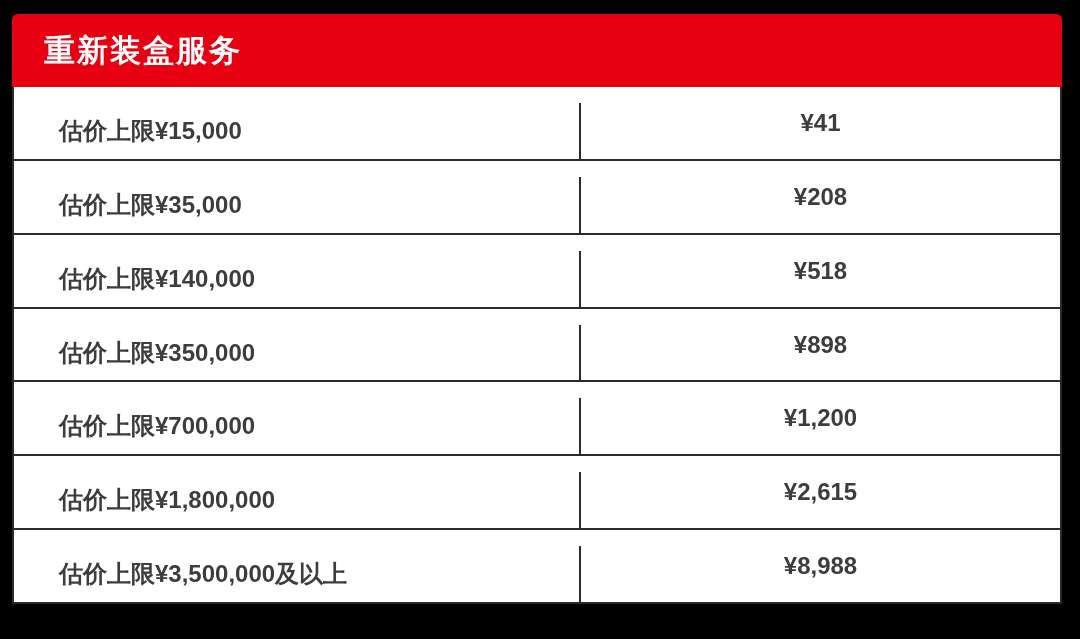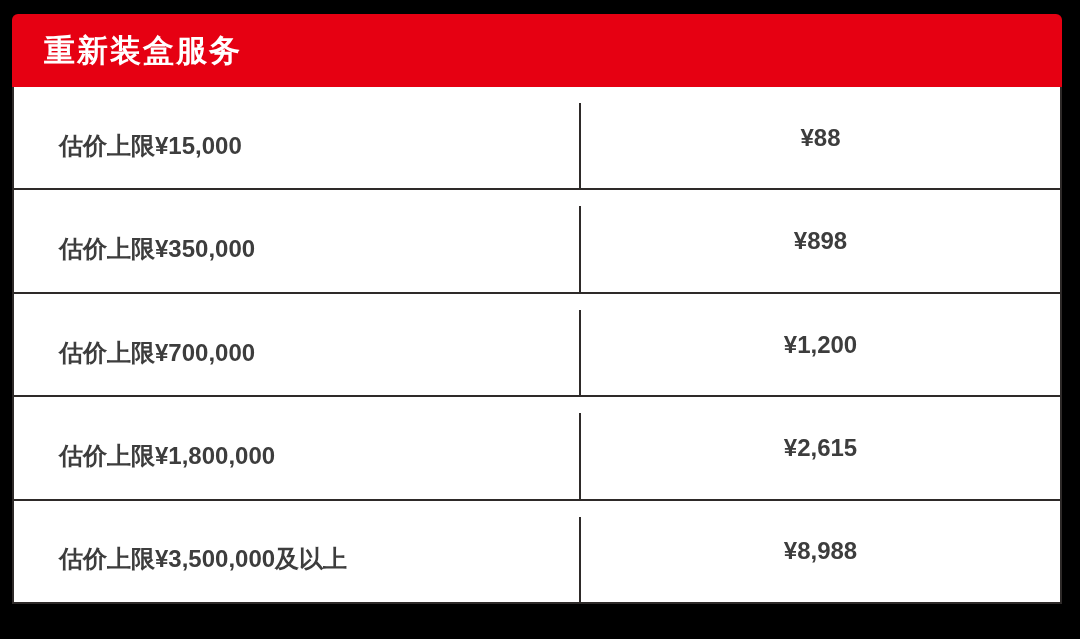--- a/index.html
+++ b/index.html
@@ -85,24 +85,32 @@
   <div class="panel">
 
     <div class="banner">
       <span class="banner-title">重新装盒服务</span>
     </div>
 
     <div class="table">
 
       <div class="row">
         <div class="cell cell-tier">估价上限¥15,000</div>
-        <div class="cell cell-price">¥88</div>
+        <div class="cell cell-price">¥41</div>
       </div>
 
+      <div class="row">
+        <div class="cell cell-tier">估价上限¥35,000</div>
+        <div class="cell cell-price">¥208</div>
+      </div>
 
+      <div class="row">
+        <div class="cell cell-tier">估价上限¥140,000</div>
+        <div class="cell cell-price">¥518</div>
+      </div>
 
       <div class="row">
         <div class="cell cell-tier">估价上限¥350,000</div>
         <div class="cell cell-price">¥898</div>
       </div>
 
       <div class="row">
         <div class="cell cell-tier">估价上限¥700,000</div>
         <div class="cell cell-price">¥1,200</div>
       </div>

